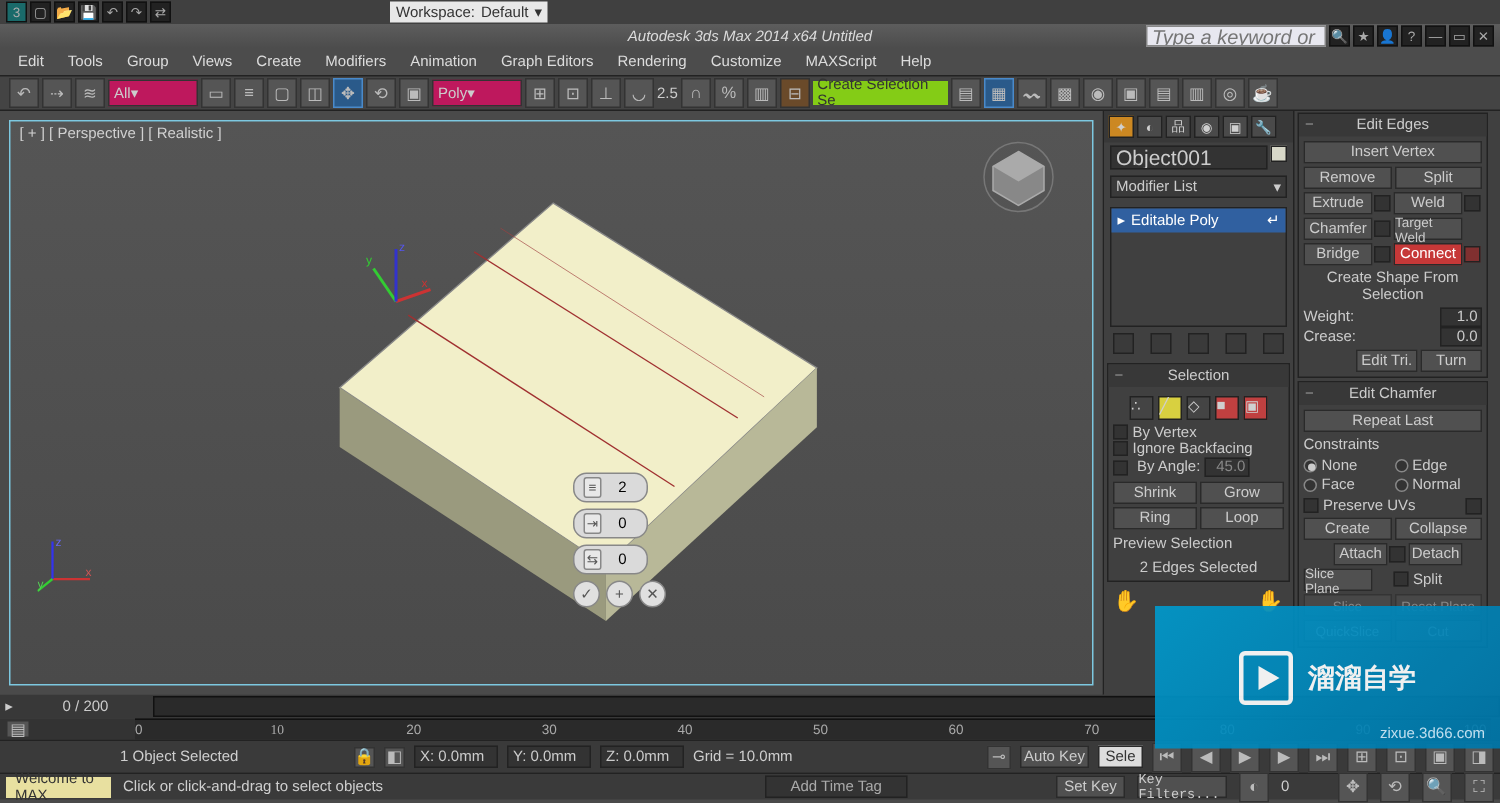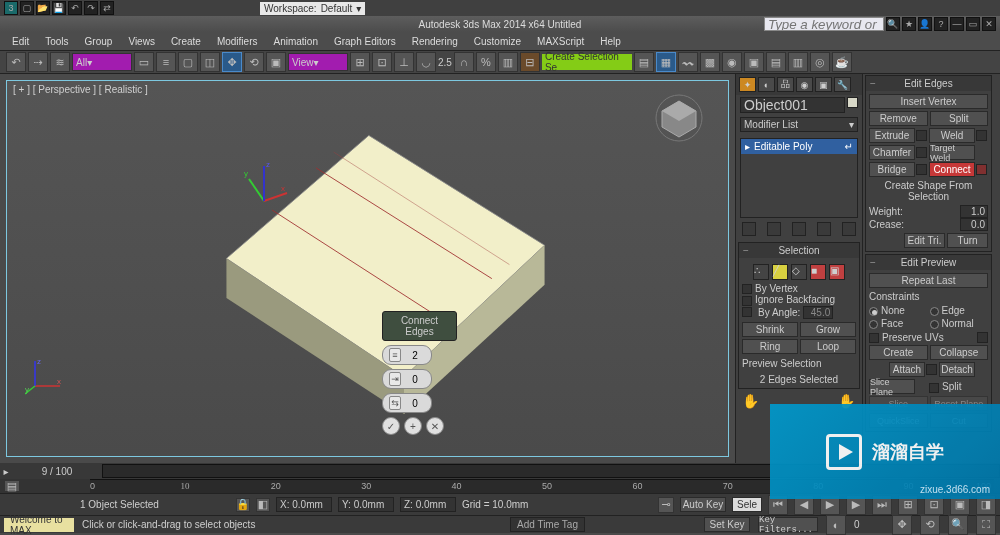--- a/index.html
+++ b/index.html
@@ -2,34 +2,34 @@
 <html><head>
 <meta charset="utf-8">
 <style>
 * { box-sizing: border-box; margin: 0; padding: 0; font-family: "Segoe UI", Arial, sans-serif; }
 body { width: 1000px; height: 535px; background: #4a4a4a; color: #cfcfcf; font-size: 10px; overflow: hidden; position: relative; }
 
 
 .titlebar { height: 16px; background: linear-gradient(#5d5d5d,#4c4c4c); display:flex; align-items:center; position:relative; }
 .tb-section { display:flex; align-items:center; gap:2px; padding:0 4px; }
 .tb-icon { width:14px; height:14px; background:#222; border:1px solid #111; display:inline-flex;align-items:center;justify-content:center;font-size:9px;color:#aaa; }
-.titlebar .center { position:absolute; left:0; right:0; text-align:center; color:#dcdcdc; font-size:10px; pointer-events:none; }
+.titlebar .center { position:absolute; left:0; right:0; text-align:center; color:#dcdcdc; font-size:10px; pointer-events:none;font-style:italic; }
 .titlebar .right { margin-left:auto; }
 .search-box { width:120px; height:14px; background:#e8e8f0; border:1px solid #888; color:#555; font-style:italic; padding:0 3px; }
 
 
 .menubar { height:18px; background:#4c4c4c; display:flex; align-items:center; gap:4px; padding:0 6px; }
 .menubar span { color:#dcdcdc; padding:2px 6px; font-size:10px; }
 
 
 .toolbar { height:24px; background:#444; border-top:1px solid #222; border-bottom:1px solid #222; display:flex; align-items:center; gap:2px; padding:0 6px; }
 .tbtn { width:20px; height:20px; background:#555; border:1px solid #333; display:inline-flex;align-items:center;justify-content:center;font-size:11px;color:#bbb; }
 .tbtn.sel { background:#2a5a8a; border-color:#4a8aca; }
 .tbtn.redish { background:#6a4a2a; }
-.dd { width:60px; height:18px; background:#a21caf; border:1px solid #333; display:flex;align-items:center;padding:0 3px;color:#ccc; }
+.dd { width:60px; height:18px; background:#be185d; border:1px solid #333; display:flex;align-items:center;padding:0 3px;color:#ccc; }
 .yellow-box { width:90px; height:16px; background:#84cc16; color:#333; padding:2px 3px; font-size:10px; display:flex;align-items:center; }
 
 
 .ws-strip { height:16px; background:#404040; display:flex; align-items:center; }
 .ws-dd { background:#e8e8e8; color:#333; padding:1px 4px; font-size:10px; display:flex;align-items:center;gap:4px;margin-left:142px; }
 
 
 .main { display:flex; height:389px; }
 .vp-wrap { flex:1; background:#4a4a4a; position:relative; padding:6px; }
 .vp { width:100%; height:100%; background:linear-gradient(#555555,#4a4a4a); border:1px solid #7dc8e0; position:relative; overflow:hidden; }
@@ -85,21 +85,21 @@
 .rad.on::after { content:"";display:block;width:5px;height:5px;background:#ccc;border-radius:50%;margin:2px; }
 
 
 .timeline { height:16px; background:#383838; display:flex; align-items:center; }
 .time-info { width:90px; text-align:center; color:#ccc; font-size:10px; padding:0 6px;}
 .track { flex:1; height:14px; background:#2a2a2a; border:1px solid #111; position:relative;}
 .status1 { height:22px; background:#3a3a3a; display:flex; align-items:center; padding:0 4px; gap:6px; border-top:1px solid #222;}
 .status1 .coord { background:#333; border:1px solid #222; width:56px; height:15px; color:#ccc; padding:0 3px; font-size:10px;display:flex;align-items:center;}
 .status2 { height:18px; background:#3a3a3a; display:flex; align-items:center; padding:0 4px; gap:8px; border-top:1px solid #222;}
 .yellow-strip { background:#e8e0a0; color:#333; padding:1px 6px; font-size:10px; height:14px;display:flex;align-items:center;}
-.addtag { background:#333; border:1px solid #222; padding:1px 6px; font-size:10px; color:#aaa;}
+.addtag { background:#333; border:1px solid #222; padding:1px 16px; font-size:10px; color:#aaa;}
 .ruler { height:14px; background:#2a2a2a; border-top:1px solid #111; position:relative; margin:0 6px 0 70px; flex:1;}
 .ruler span { position:absolute; top:1px; font-size:9px; color:#aaa; }
 
 
 .watermark { position:absolute; right:0; bottom:36px; width:230px; height:95px; background:linear-gradient(135deg,#0099cc,#0077aa); display:flex; align-items:center; justify-content:center; gap:10px; opacity:0.92; }
 .watermark .play { width:36px;height:36px;border:3px solid #fff;border-radius:4px;display:flex;align-items:center;justify-content:center; }
 .watermark .play::after { content:"";border-left:14px solid #fff;border-top:8px solid transparent;border-bottom:8px solid transparent;margin-left:3px;}
 .watermark .txt { color:#fff; font-size:18px; font-weight:bold; }
 .watermark .sub { position:absolute; bottom:4px; right:10px; color:#cceeff; font-size:10px; }
 
@@ -161,21 +161,21 @@
   <span class="tbtn">⇢</span>
   <span class="tbtn">≋</span>
   <div class="dd"><span>All</span>▾</div>
   <span class="tbtn">▭</span>
   <span class="tbtn">≡</span>
   <span class="tbtn">▢</span>
   <span class="tbtn">◫</span>
   <span class="tbtn sel">✥</span>
   <span class="tbtn">⟲</span>
   <span class="tbtn">▣</span>
-  <div class="dd"><span>View</span>▾</div>
+  <div class="dd"><span>Poly</span>▾</div>
   <span class="tbtn">⊞</span>
   <span class="tbtn">⊡</span>
   <span class="tbtn">⊥</span>
   <span class="tbtn">◡</span>
   <span style="color:#ccc;font-size:10px;">2.5</span>
   <span class="tbtn">∩</span>
   <span class="tbtn">%</span>
   <span class="tbtn">▥</span>
   <span class="tbtn redish">⊟</span>
   <div class="yellow-box">Create Selection Se</div>
@@ -224,21 +224,20 @@
       <svg class="mini-axis" viewBox="0 0 40 40">
         <line x1="10" y1="30" x2="35" y2="30" stroke="#cc3333" stroke-width="1.5"></line>
         <line x1="10" y1="30" x2="10" y2="5" stroke="#3333ee" stroke-width="1.5"></line>
         <line x1="10" y1="30" x2="0" y2="38" stroke="#33cc33" stroke-width="1.5"></line>
         <text x="32" y="28" fill="#cc5555" font-size="8">x</text>
         <text x="12" y="8" fill="#6666ee" font-size="8">z</text>
         <text x="0" y="36" fill="#55cc55" font-size="8">y</text>
       </svg>
 
       <div class="ce-dialog">
-        <div class="ce-title">Connect Edges</div>
         <div class="ce-row">
           <span class="ic">≡</span>
           <input value="2" style="">
         </div>
         <div class="ce-row">
           <span class="ic">⇥</span>
           <input value="0" style="">
         </div>
         <div class="ce-row">
           <span class="ic">⇆</span>
@@ -361,21 +360,21 @@
             <span class="sp">0.0</span>
           </div>
           <div class="grid2" style="margin-top:2px;padding-left:35px;">
             <div class="btn">Edit Tri.</div>
             <div class="btn">Turn</div>
           </div>
         </div>
       </div>
 
       <div class="rollout">
-        <div class="roll-head">Edit Preview</div>
+        <div class="roll-head">Edit Chamfer</div>
         <div class="roll-body">
           <div class="btn">Repeat Last</div>
           <div style="margin:3px 0;color:#ccc;">Constraints</div>
           <div class="grid2">
             <span><span class="rad on"></span><label>None</label></span>
             <span><span class="rad"></span><label>Edge</label></span>
             <span><span class="rad"></span><label>Face</label></span>
             <span><span class="rad"></span><label>Normal</label></span>
           </div>
           <div style="margin-top:3px;display:flex;align-items:center;justify-content:space-between;">
@@ -407,21 +406,21 @@
             <div class="btn small">Cut</div>
           </div>
         </div>
       </div>
     </div>
   </div>
 </div>
 
 <div class="timeline">
   <span style="width:12px;text-align:center;color:#ccc;">▸</span>
-  <div class="time-info">9 / 100</div>
+  <div class="time-info">0 / 200</div>
   <div class="track"></div>
 </div>
 
 <div style="display:flex;align-items:center;background:#333;height:14px;">
   <span class="tbtn" style="width:16px;height:12px;margin-left:4px;">▤</span>
   <div class="ruler">
     <span style="left:0%;">0</span>
     <span style="left:10%;font-family:Liberation Serif, serif;">10</span>
     <span style="left:20%;">20</span>
     <span style="left:30%;">30</span>

